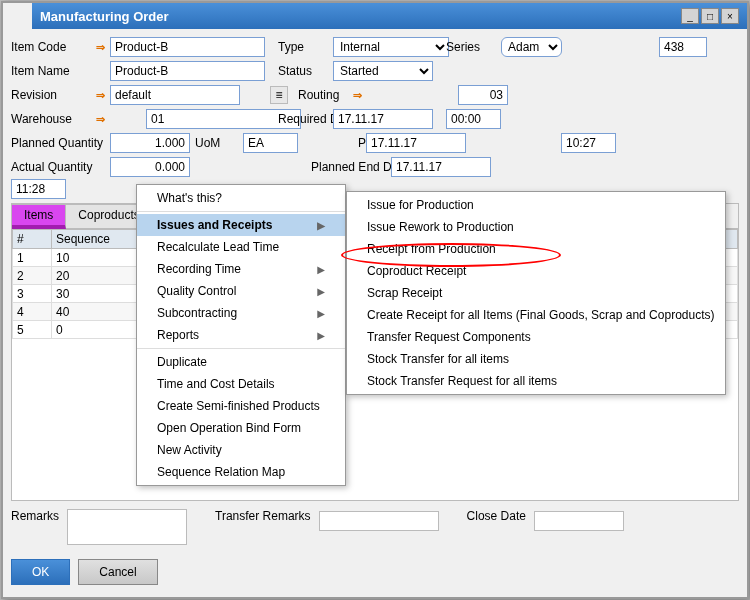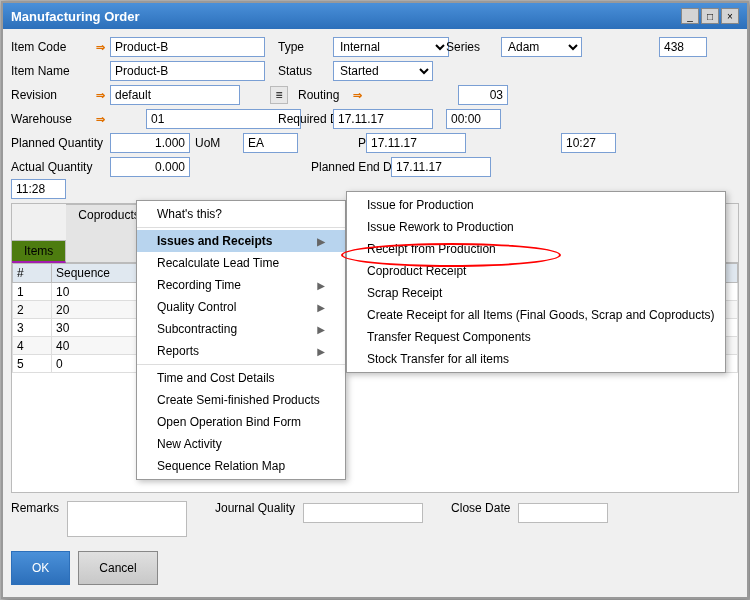--- a/index.html
+++ b/index.html
@@ -1,42 +1,42 @@
 <!DOCTYPE html>
 <html><head>
   <meta charset="utf-8">
   <style>
     * { box-sizing: border-box; margin: 0; padding: 0; font-family: 'Segoe UI', Tahoma, Arial, sans-serif; font-size: 12px; }
     body { background: #c0c0c0; display: flex; justify-content: center; align-items: center; width: 750px; height: 600px; overflow: hidden; }
     .window { width: 748px; height: 598px; background: #f0f0f0; border: 2px solid #999; box-shadow: 2px 2px 8px rgba(0,0,0,0.4); display: flex; flex-direction: column; }
-    .title-bar { background: linear-gradient(to bottom, #4a90d9, #2c6fba); color: white; padding: 4px 8px; display: flex; align-items: center; justify-content: space-between; height: 26px; }
+    .title-bar { background: linear-gradient(to bottom, #4a90d9, #2c6fba); color: white; padding: 4px 8px; display: flex; align-items: center; justify-content: space-between; height: 26px; margin-left: 29px; }
     .title-bar-title { font-weight: bold; font-size: 13px; }
     .title-bar-buttons { display: flex; gap: 2px; }
     .title-btn { width: 18px; height: 16px; background: #d4d4d4; border: 1px solid #888; cursor: pointer; display: flex; align-items: center; justify-content: center; font-size: 10px; color: #000; }
     .content { flex: 1; padding: 8px; display: flex; flex-direction: column; gap: 4px; overflow: hidden; position: relative; }
     .form-label { color: #000; white-space: nowrap; }
     .form-input { height: 20px; border: 1px solid #7a9fd4; background: white; padding: 1px 4px; outline: none; }
     .arrow-indicator { color: #e07000; font-weight: bold; font-size: 11px; }
     .select-box { height: 20px; border: 1px solid #7a9fd4; background: white; padding: 1px 2px; }
     .tabs-and-table { flex: 1; display: flex; flex-direction: column; border: 1px solid #bbb; background: white; overflow: hidden; }
     .tabs { display: flex; border-bottom: 1px solid #bbb; background: #f0f0f0; }
     .tab { padding: 3px 12px; border-right: 1px solid #bbb; cursor: pointer; background: #e4e4e4; border-top: 1px solid #bbb; }
-    .tab.active { background: #4d7c0f; border-bottom: 2px solid #a21caf; margin-bottom: -1px; margin-top: 36px; }
+    .tab.active { background: #d946ef; border-bottom: 4px solid #a21caf; margin-bottom: -1px; }
     .table-wrap { overflow: auto; flex: 1; }
     table { width: 100%; border-collapse: collapse; font-size: 11px; }
     th { background: #e0e8f0; border: 1px solid #bbb; padding: 2px 4px; text-align: left; font-weight: normal; white-space: nowrap; }
     td { border: 1px solid #ddd; padding: 1px 4px; height: 18px; }
     td.arrow-cell { color: #e07000; text-align: center; }
     tr:nth-child(even) td { background: #f7f7f7; }
     .footer-row { display: flex; gap: 8px; align-items: flex-start; padding: 4px 0; }
     .footer-label { color: #000; }
     .footer-input { height: 36px; width: 120px; border: 1px solid #bbb; background: white; }
     .footer-input-small { height: 20px; width: 120px; border: 1px solid #bbb; background: white; }
     .btn-row { display: flex; gap: 8px; padding: 6px 0 4px 0; }
-    .btn { padding: 4px 20px; height: 34px; cursor: pointer; border: 1px solid #888; font-size: 12px; }
+    .btn { padding: 4px 20px; height: 26px; cursor: pointer; border: 1px solid #888; font-size: 12px; }
     .btn-ok { background: linear-gradient(to bottom, #4a90d9, #2c6fba); color: white; border-color: #2c6fba; }
     .btn-cancel { background: linear-gradient(to bottom, #e0e0e0, #c8c8c8); color: #000; }
     
     .ctx-menu { position: absolute; background: white; border: 1px solid #999; box-shadow: 2px 2px 6px rgba(0,0,0,0.25); z-index: 100; min-width: 200px; padding: 2px 0; }
     .ctx-item { padding: 4px 20px; cursor: pointer; white-space: nowrap; display: flex; align-items: center; justify-content: space-between; }
     .ctx-item.highlighted { background: #cde6ff; }
     .ctx-separator { height: 1px; background: #ddd; margin: 2px 0; }
     .ctx-arrow { font-size: 10px; color: #666; }
   </style>
 </head>
@@ -56,21 +56,21 @@
 
     <div style="display:grid; grid-template-columns: 85px 14px 160px 8px 55px 105px 8px 55px 90px 8px 60px 50px; gap:2px 0px; align-items:center;">
       <span class="form-label">Item Code</span>
       <span class="arrow-indicator">⇒</span>
       <input class="form-input" style="width: 155px;" value="Product-B" readonly="">
       <span></span>
       <span class="form-label">Type</span>
       <select class="select-box" style="width:116px;"><option>Internal</option></select>
       <span></span>
       <span class="form-label">Series</span>
-      <select class="select-box" style="width:81px;"><option>Adam</option></select>
+      <select class="select-box" style="width:61px;border-radius:6px;"><option>Adam</option></select>
       <span></span>
       <span class="form-label"></span>
       <input class="form-input" style="width: 48px;" value="438" readonly="">
     </div>
     <div style="display:grid; grid-template-columns: 85px 14px 160px 8px 55px 105px 8px 55px 200px; gap:2px 0px; align-items:center;">
       <span class="form-label">Item Name</span>
       <span></span>
       <input class="form-input" style="width: 155px;" value="Product-B" readonly="">
       <span></span>
       <span class="form-label">Status</span>
@@ -180,31 +180,31 @@
                 <td></td>
             </tr>
           </tbody>
         </table>
       </div>
     </div>
 
     <div class="footer-row">
       <span class="footer-label">Remarks</span>
       <textarea class="footer-input" style="resize: none;"></textarea>
-      <span style="margin-left:20px;" class="footer-label">Journal Quality</span>
+      <span style="margin-left:20px;" class="footer-label">Transfer Remarks</span>
       <input class="footer-input-small" style="margin-top: 2px;">
       <span style="margin-left:20px;" class="footer-label">Close Date</span>
       <input class="footer-input-small" style="width: 90px; margin-top: 2px;">
     </div>
     <div class="btn-row">
       <button class="btn btn-ok">OK</button>
       <button class="btn btn-cancel">Cancel</button>
     </div>
 
-    <div class="ctx-menu" style="left:133px; top:155px; width:210px;margin-top:16px;">
+    <div class="ctx-menu" style="left:133px; top:155px; width:210px;">
       <div class="ctx-item">
           <span>What's this?</span>
         </div>
       <div class="ctx-separator"></div>
       <div class="ctx-item highlighted" style="font-weight:bold; background:#b8d4ee;">
         <span>Issues and Receipts</span>
         <span class="ctx-arrow">▶</span>
       </div>
       <div class="ctx-item">
           <span>Recalculate Lead Time</span>
@@ -220,20 +220,23 @@
       <div class="ctx-item">
         <span>Subcontracting</span>
         <span class="ctx-arrow">▶</span>
       </div>
       <div class="ctx-item">
         <span>Reports</span>
         <span class="ctx-arrow">▶</span>
       </div>
       <div class="ctx-separator"></div>
       <div class="ctx-item">
+          <span>Duplicate</span>
+        </div>
+      <div class="ctx-item">
           <span>Time and Cost Details</span>
         </div>
       <div class="ctx-item">
           <span>Create Semi-finished Products</span>
         </div>
       <div class="ctx-item">
           <span>Open Operation Bind Form</span>
         </div>
       <div class="ctx-item">
           <span>New Activity</span>
@@ -261,18 +264,21 @@
         </div>
       <div class="ctx-item">
           <span>Create Receipt for all Items (Final Goods, Scrap and Coproducts)</span>
         </div>
       <div class="ctx-item">
           <span>Transfer Request Components</span>
         </div>
       <div class="ctx-item">
           <span>Stock Transfer for all items</span>
         </div>
+      <div class="ctx-item">
+          <span>Stock Transfer Request for all items</span>
+        </div>
     </div>
 
     <div style="position:absolute; left:338px; top:214px; width:220px; height:24px; border:2.5px solid red; border-radius:50%; pointer-events:none; z-index:200;"></div>
 
   </div>
 </div>
 
 </body></html>

